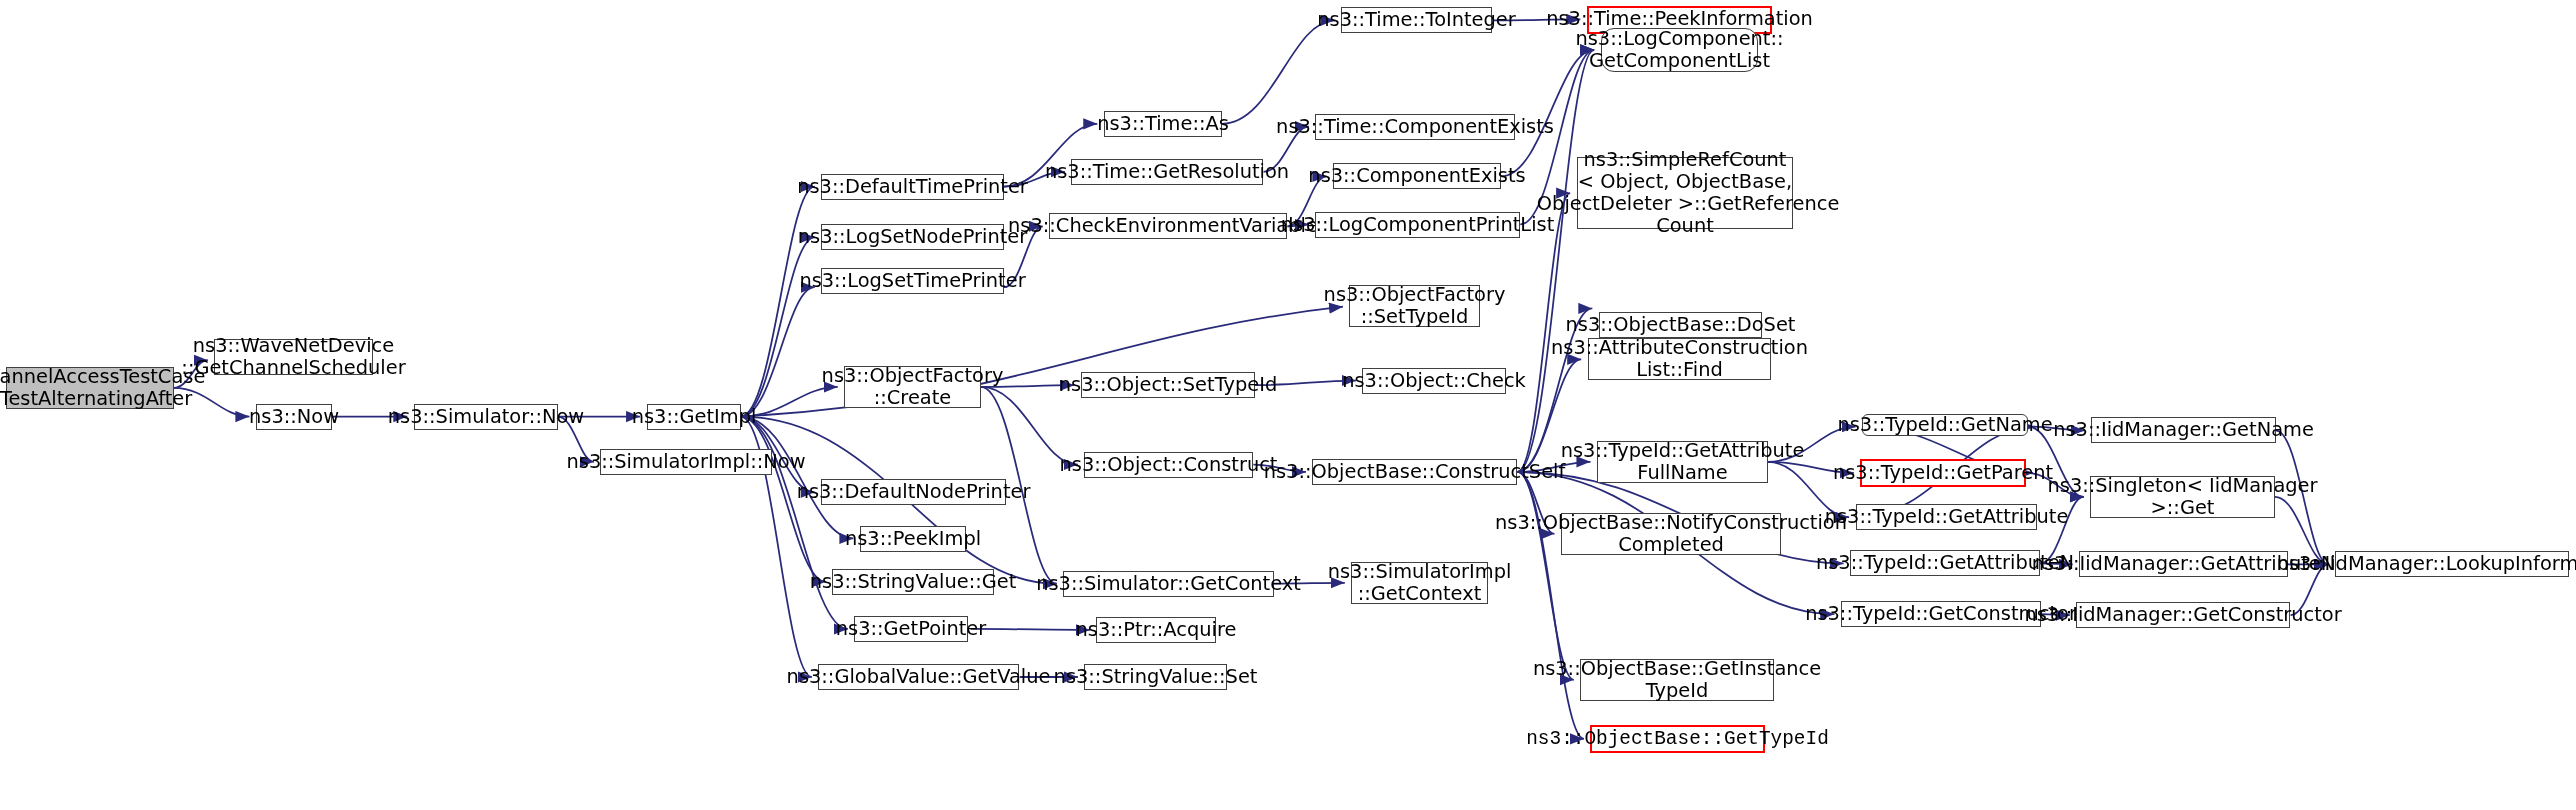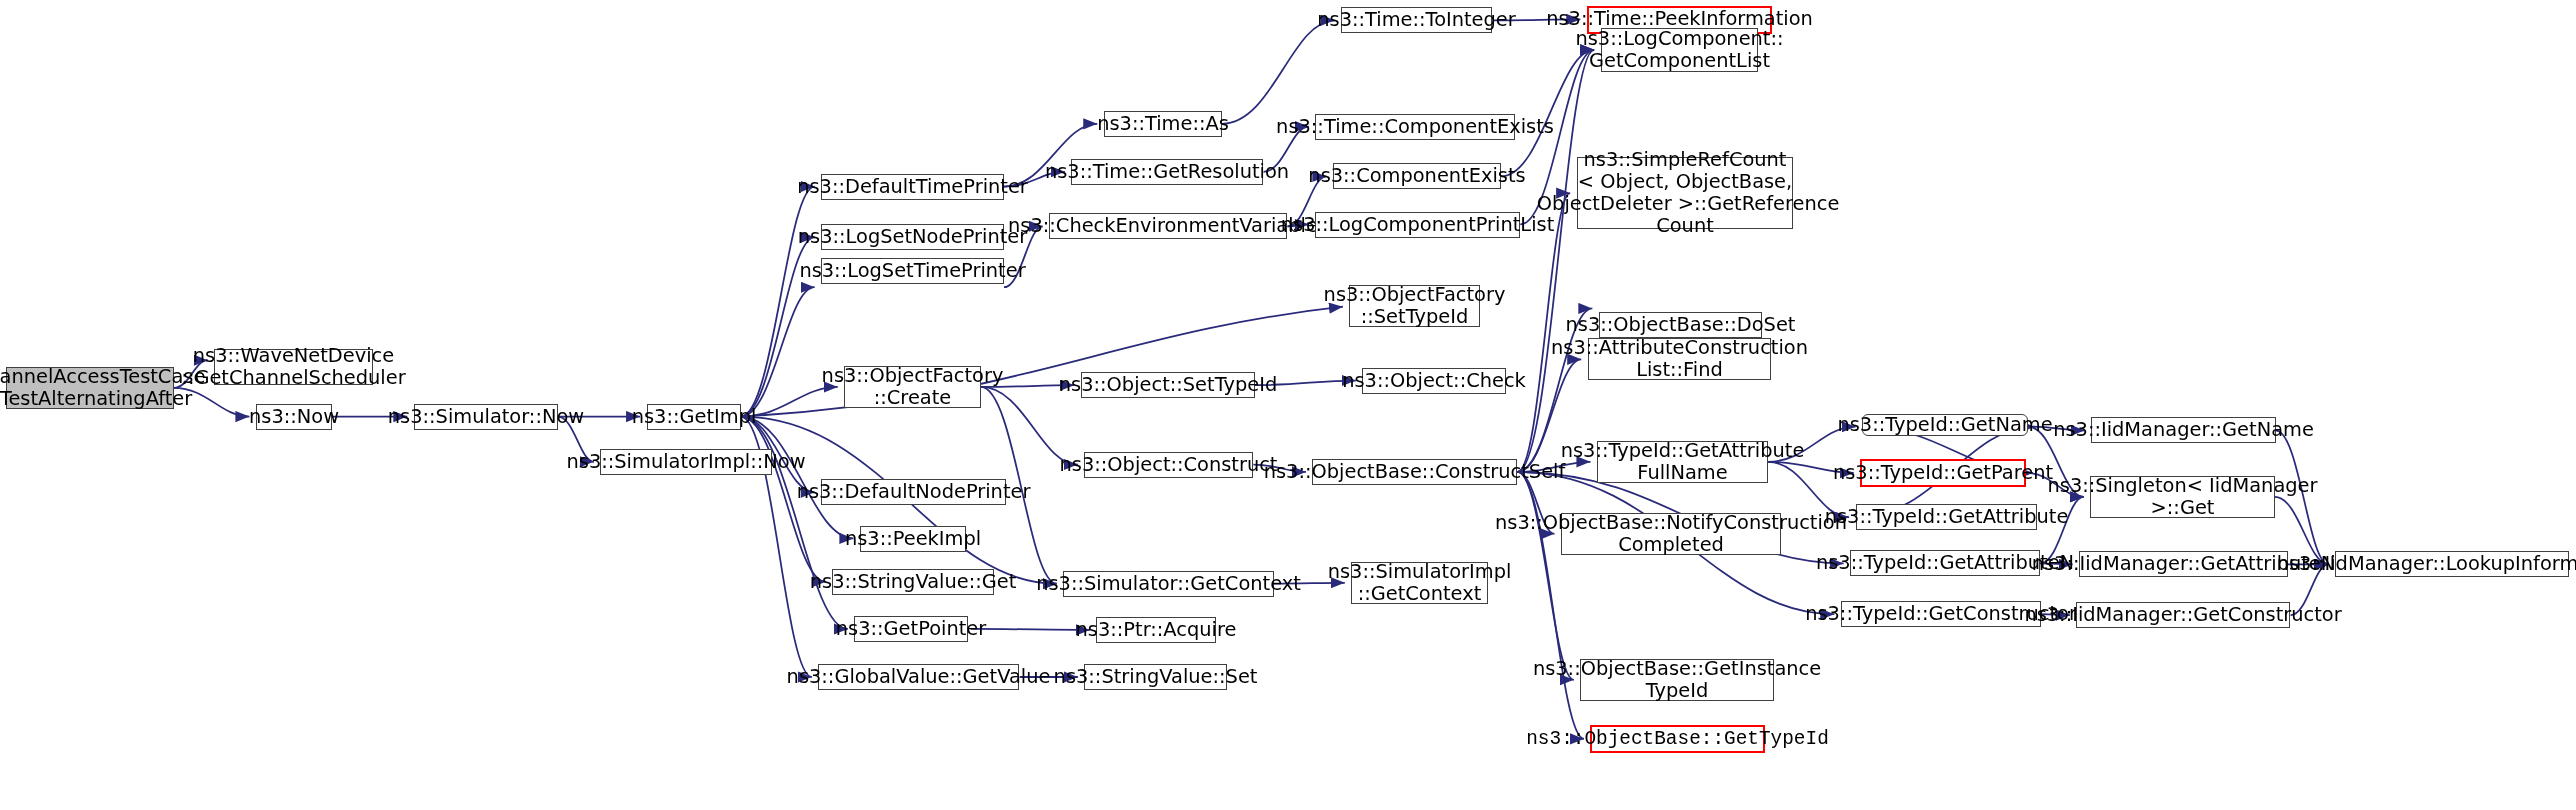--- a/index.html
+++ b/index.html
@@ -80,47 +80,47 @@
         <path d="M1379,632 C1413.65,632 1426.74,631 1456,631" marker-end="url(#arrow)"></path>
         <path d="M1051,681 C1109.05,681 1130.98,682 1180,682" marker-end="url(#arrow)"></path>
         <path d="M1104,733 C1132.35,733 1143.06,733 1167,733" marker-end="url(#arrow)"></path>
         <path d="M2016,462 C2099.25,462 2130.7,512 2201,512" marker-end="url(#arrow)"></path>
         <path d="M1914,500 C1955.85,500 1971.66,512 2007,512" marker-end="url(#arrow)"></path>
       </g>
   </svg>
   <div id="node-layer">
       <div class="node root" style="left: 5.5px; top: 367px; width: 168px; height: 42px;">ChannelAccessTestCase
 ::TestAlternatingAfter</div>
-      <div class="node" style="left: 214px; top: 349px; width: 159px; height: 36px;">ns3::WaveNetDevice
+      <div class="node" style="left: 214px; top: 339px; width: 159px; height: 36px;">ns3::WaveNetDevice
 ::GetChannelScheduler</div>
       <div class="node" style="left: 256px; top: 404px; width: 76px; height: 26px;">ns3::Now</div>
       <div class="node" style="left: 414px; top: 404px; width: 144px; height: 26px;">ns3::Simulator::Now</div>
       <div class="node" style="left: 600px; top: 449px; width: 172px; height: 26px;">ns3::SimulatorImpl::Now</div>
       <div class="node" style="left: 647px; top: 404px; width: 94px; height: 26px;">ns3::GetImpl</div>
       <div class="node" style="left: 821px; top: 174px; width: 183px; height: 26px;">ns3::DefaultTimePrinter</div>
       <div class="node" style="left: 821px; top: 224px; width: 183px; height: 26px;">ns3::LogSetNodePrinter</div>
-      <div class="node" style="left: 821px; top: 258px; width: 183px; height: 26px;">ns3::LogSetTimePrinter</div>
+      <div class="node" style="left: 821px; top: 268px; width: 183px; height: 26px;">ns3::LogSetTimePrinter</div>
       <div class="node" style="left: 844px; top: 366px; width: 137px; height: 42px;">ns3::ObjectFactory
 ::Create</div>
       <div class="node" style="left: 821px; top: 479px; width: 185px; height: 26px;">ns3::DefaultNodePrinter</div>
       <div class="node" style="left: 860px; top: 526px; width: 106px; height: 26px;">ns3::PeekImpl</div>
       <div class="node" style="left: 832px; top: 569px; width: 162px; height: 26px;">ns3::StringValue::Get</div>
       <div class="node" style="left: 854px; top: 616px; width: 114px; height: 26px;">ns3::GetPointer</div>
       <div class="node" style="left: 818px; top: 664px; width: 201px; height: 26px;">ns3::GlobalValue::GetValue</div>
       <div class="node" style="left: 1104px; top: 111px; width: 118px; height: 26px;">ns3::Time::As</div>
       <div class="node" style="left: 1071px; top: 159px; width: 192px; height: 26px;">ns3::Time::GetResolution</div>
       <div class="node" style="left: 1049px; top: 213px; width: 238px; height: 26px;">ns3::CheckEnvironmentVariables</div>
       <div class="node" style="left: 1081px; top: 372px; width: 174px; height: 26px;">ns3::Object::SetTypeId</div>
       <div class="node" style="left: 1084px; top: 452px; width: 169px; height: 26px;">ns3::Object::Construct</div>
       <div class="node" style="left: 1063px; top: 571px; width: 211px; height: 26px;">ns3::Simulator::GetContext</div>
       <div class="node" style="left: 1096px; top: 617px; width: 120px; height: 26px;">ns3::Ptr::Acquire</div>
       <div class="node" style="left: 1084px; top: 664px; width: 143px; height: 26px;">ns3::StringValue::Set</div>
       <div class="node" style="left: 1341px; top: 7.4px; width: 151px; height: 26px;">ns3::Time::ToInteger</div>
       <div class="node redborder" style="left: 1587px; top: 5.5px; width: 185px; height: 28px;">ns3::Time::PeekInformation</div>
-      <div class="node" style="left: 1601px; top: 28px; width: 157px; height: 44px;">ns3::LogComponent::
+      <div class="node" style="left: 1601px; top: 28px; width: 157px; height: 44px; border-radius: 13px;">ns3::LogComponent::
 GetComponentList</div>
       <div class="node" style="left: 1315px; top: 114px; width: 200px; height: 26px;">ns3::Time::ComponentExists</div>
       <div class="node" style="left: 1333px; top: 163px; width: 168px; height: 26px;">ns3::ComponentExists</div>
       <div class="node" style="left: 1315px; top: 212px; width: 205px; height: 26px;">ns3::LogComponentPrintList</div>
       <div class="node" style="left: 1577px; top: 157px; width: 216px; height: 72px;">ns3::SimpleRefCount
 &lt; Object, ObjectBase,
  ObjectDeleter &gt;::GetReference
 Count</div>
       <div class="node" style="left: 1349px; top: 285px; width: 131px; height: 42px;">ns3::ObjectFactory
 ::SetTypeId</div>

